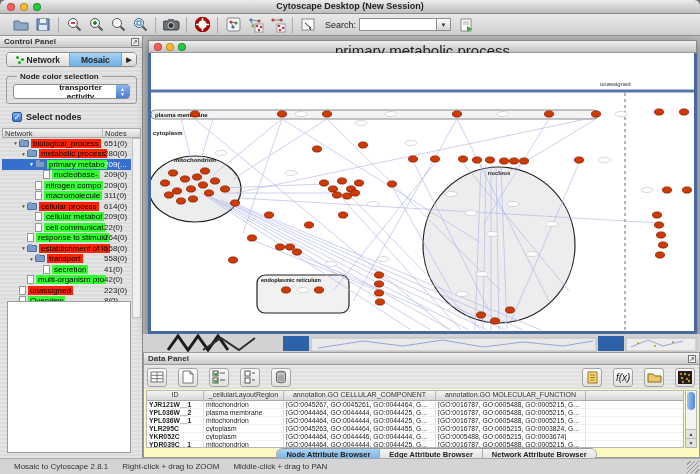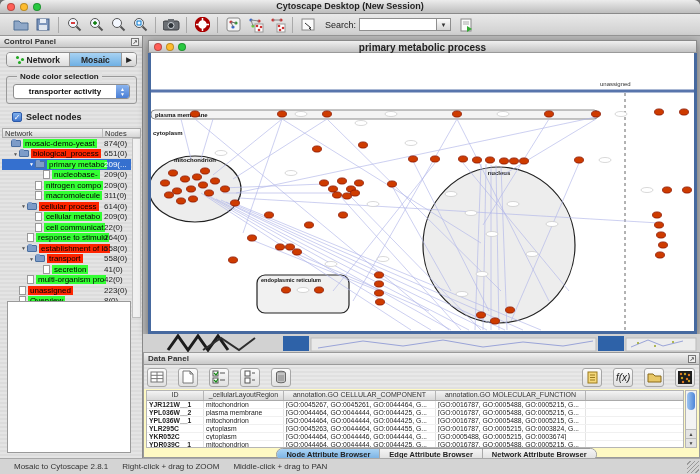--- a/index.html
+++ b/index.html
@@ -32,21 +32,21 @@
     border:1px solid #8e8e8e;border-radius:4px;overflow:hidden;background:#e9e9e9;}
   .seg{display:flex;align-items:center;justify-content:center;font-size:8.5px;font-weight:bold;color:#222;
     border-right:1px solid #9a9a9a;background:linear-gradient(#fafafa,#dcdcdc);}
   #seg-network{flex:1.2;} #seg-mosaic{flex:1;background:linear-gradient(#a8d2f2,#6fb0e4);}
   #seg-arrow{width:14px;font-size:7px;background:linear-gradient(#fafafa,#d4d4d4);border-right:none;}
   .net-glyph{width:8px;height:8px;margin-right:3px;position:relative;}
   .net-glyph i{position:absolute;width:3px;height:3px;border-radius:50%;background:#1fa81f;}
   #node-color-box{position:absolute;left:6px;top:40px;width:131px;height:28px;border:1px solid #9a9a9a;border-radius:3px;}
   #node-color-legend{position:absolute;left:10px;top:-5px;background:#e0e0e0;padding:0 3px;font-size:8px;font-weight:bold;color:#222;}
   #color-dropdown{position:absolute;left:6px;top:7px;width:117px;height:15px;border:1px solid #8e8e8e;border-radius:3px;
-    background:#fff;display:flex;align-items:center;overflow:hidden;}
+    background:#fff;display:flex;align-items:center;overflow:hidden;padding-left:31px;}
   #color-dropdown .dd-text{flex:1;font-size:8px;font-weight:bold;color:#111;text-align:center;}
   #color-dropdown .dd-caps{width:13px;height:100%;background:linear-gradient(#8ab4ee,#4a7fd6);color:#fff;font-size:5px;
     line-height:5px;display:flex;flex-direction:column;align-items:center;justify-content:center;}
   #select-nodes-row{position:absolute;left:12px;top:76px;display:flex;align-items:center;}
   #select-nodes-check{width:10px;height:10px;border-radius:2px;background:linear-gradient(#7fb0ec,#3f74cc);
     border:1px solid #2b59a8;color:#fff;font-size:8px;line-height:9px;text-align:center;margin-right:4px;}
   #select-nodes-label{font-size:9px;font-weight:bold;color:#222;}
   #tree-header{position:absolute;left:2px;top:92px;width:139px;height:10px;display:flex;
     background:linear-gradient(#f4f4f4,#d6d6d6);border:1px solid #aaa;font-size:7.5px;color:#333;}
   #tree-header .th1{width:100px;padding-left:2px;border-right:1px solid #bbb;}
@@ -63,21 +63,21 @@
   .t-label.green{background:#33ff33;} .t-label.red{background:#ff2400;}
   .t-value{position:absolute;left:102px;color:#222;}
   .tree-row.sel .t-value{color:#fff;}
   #tree-scroll{position:absolute;left:132px;top:102px;width:9px;height:180px;background:#f1f1f1;border:1px solid #c0c0c0;}
   #birdseye{position:absolute;left:7px;top:265px;width:124px;height:152px;background:#fff;border:1px solid #9a9a9a;}
   
   #mdi{position:absolute;left:143px;top:36px;width:557px;height:422px;background:#b9b9b9;}
   #net-window{position:absolute;left:5px;top:4px;width:549px;height:294px;box-shadow:0 3px 9px rgba(0,0,0,.45);}
   #net-titlebar{position:absolute;left:0;top:0;width:549px;height:13px;
     background:linear-gradient(#f0f0f0,#c3c3c3);border:1px solid #8a8a8a;border-bottom:1px solid #9a9a9a;}
-  #net-title-text{position:absolute;left:0;right:0;top:1px;text-align:center;font-size:10px;font-weight:bold;color:#222;}
+  #net-title-text{position:absolute;left:0;right:0;top:1px;text-align:center;font-size:15px;font-weight:normal;color:#222;}
   #net-canvas{position:absolute;left:0;top:13px;width:549px;height:281px;background:#fff;
     border-left:3px solid #46699f;border-right:3px solid #46699f;border-bottom:3px solid #46699f;}
   #graph-svg{position:absolute;left:0;top:0;}
   
   #bg-strip{position:absolute;left:0;top:298px;width:557px;height:18px;background:#d2d2d2;overflow:hidden;}
   
   #data-panel{position:absolute;left:0;top:316px;width:557px;height:106px;background:#fef9c3;border:1px solid #9a9a9a;}
   #dp-toolbar{position:absolute;left:0;top:12px;width:555px;height:24px;display:flex;align-items:center;
     background:repeating-linear-gradient(#e8e8e8 0 2px,#e0e0e0 2px 4px);gap:8px;}
   .dp-btn{width:20px;height:19px;border:1px solid #a6a6a6;border-radius:3px;background:linear-gradient(#fcfcfc,#e0e0e0);
@@ -264,32 +264,32 @@
     <div id="select-nodes-row">
       <span id="select-nodes-check">✓</span>
       <span id="select-nodes-label">Select nodes</span>
     </div>
     <div id="tree-header">
       <span class="th1">Network</span>
       <span class="th2">Nodes</span>
     </div>
     <div id="tree-rows">
         <div class="tree-row">
-          <span style="width: 2px; flex: 0 0 auto;"></span>
-          <span class="t-arrow"></span>
-          <span class="t-folder"></span>
-          <span class="t-label green">mosaic-demo-yeast</span>
-          <span class="t-value">874(0)</span>
-        </div>
-        <div class="tree-row">
           <span style="width: 10px; flex: 0 0 auto;"></span>
           <span class="t-arrow">▼</span>
           <span class="t-folder"></span>
           <span class="t-label red">biological_process</span>
           <span class="t-value">651(0)</span>
+        </div>
+        <div class="tree-row">
+          <span style="width: 18px; flex: 0 0 auto;"></span>
+          <span class="t-arrow">▼</span>
+          <span class="t-folder"></span>
+          <span class="t-label red">metabolic process</span>
+          <span class="t-value">280(0)</span>
         </div>
         <div class="tree-row sel">
           <span style="width: 26px; flex: 0 0 auto;"></span>
           <span class="t-arrow">▼</span>
           <span class="t-folder"></span>
           <span class="t-label green">primary metabo</span>
           <span class="t-value">209(...</span>
         </div>
         <div class="tree-row">
           <span style="width: 34px; flex: 0 0 auto;"></span>
@@ -316,21 +316,21 @@
           <span style="width: 18px; flex: 0 0 auto;"></span>
           <span class="t-arrow">▼</span>
           <span class="t-folder"></span>
           <span class="t-label red">cellular process</span>
           <span class="t-value">614(0)</span>
         </div>
         <div class="tree-row">
           <span style="width: 26px; flex: 0 0 auto;"></span>
           <span class="t-arrow"></span>
           <span class="t-file"></span>
-          <span class="t-label green">cellular metabo</span>
+          <span class="t-label green">cellular metabol</span>
           <span class="t-value">209(0)</span>
         </div>
         <div class="tree-row">
           <span style="width: 26px; flex: 0 0 auto;"></span>
           <span class="t-arrow"></span>
           <span class="t-file"></span>
           <span class="t-label green">cell communicat</span>
           <span class="t-value">22(0)</span>
         </div>
         <div class="tree-row">

